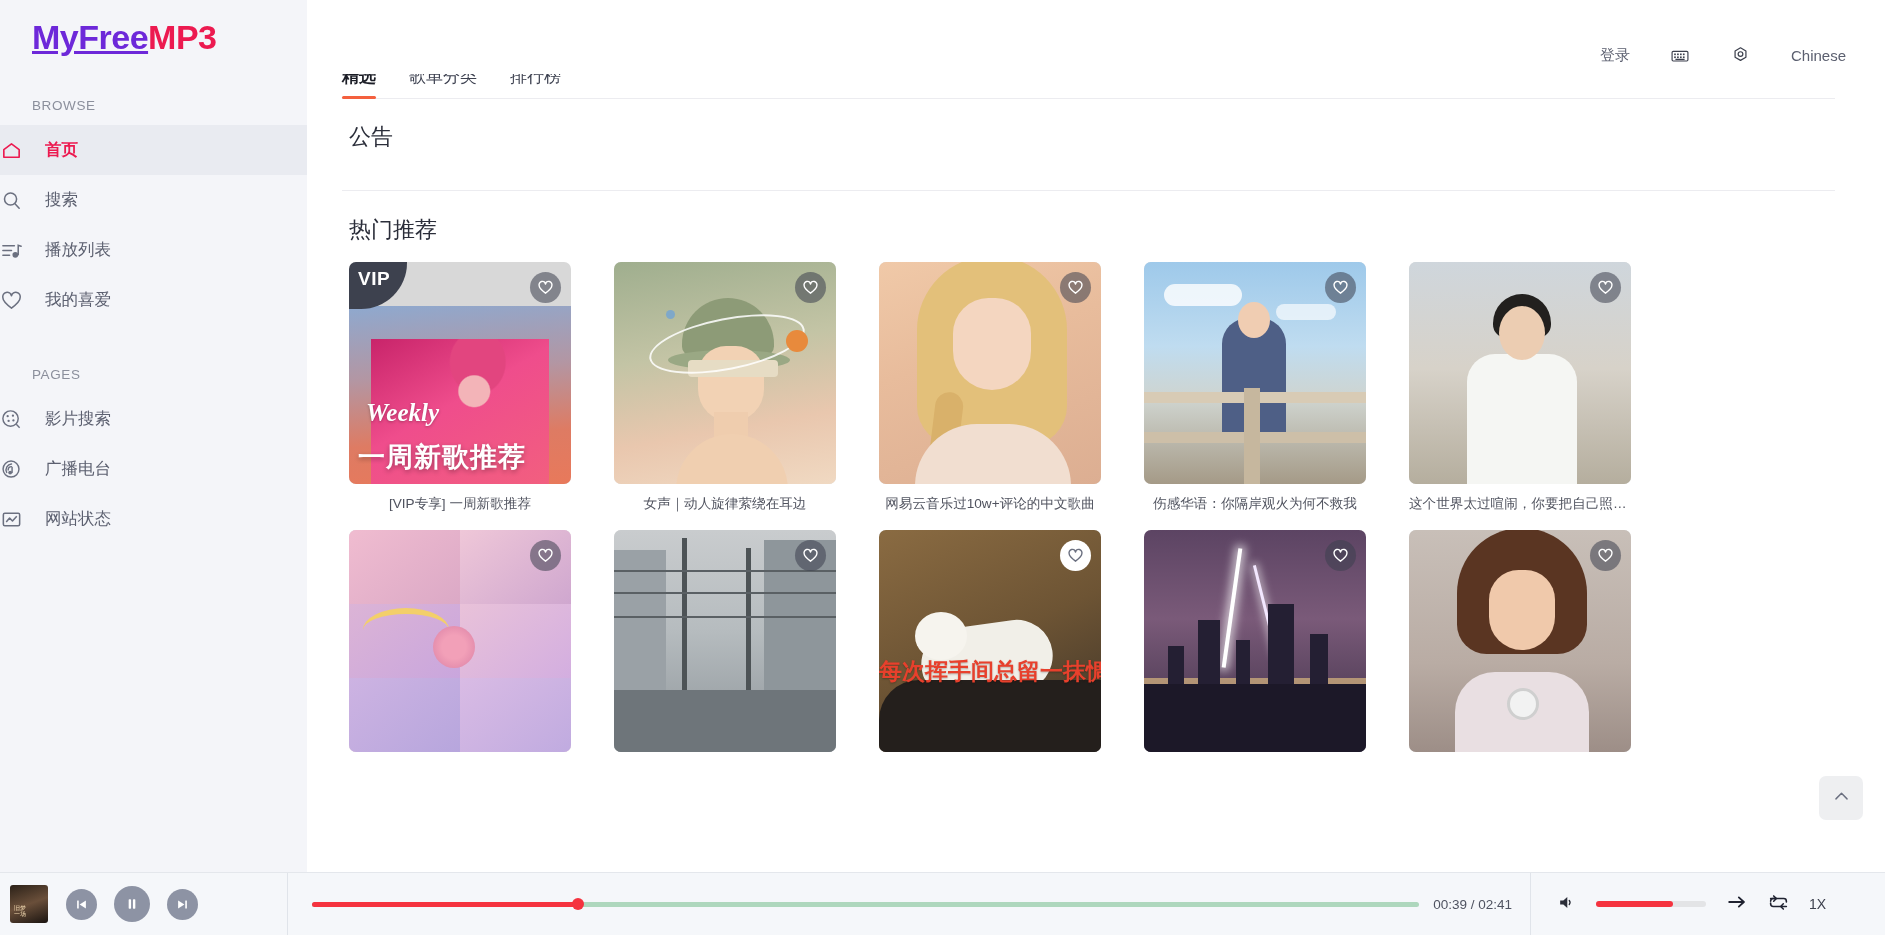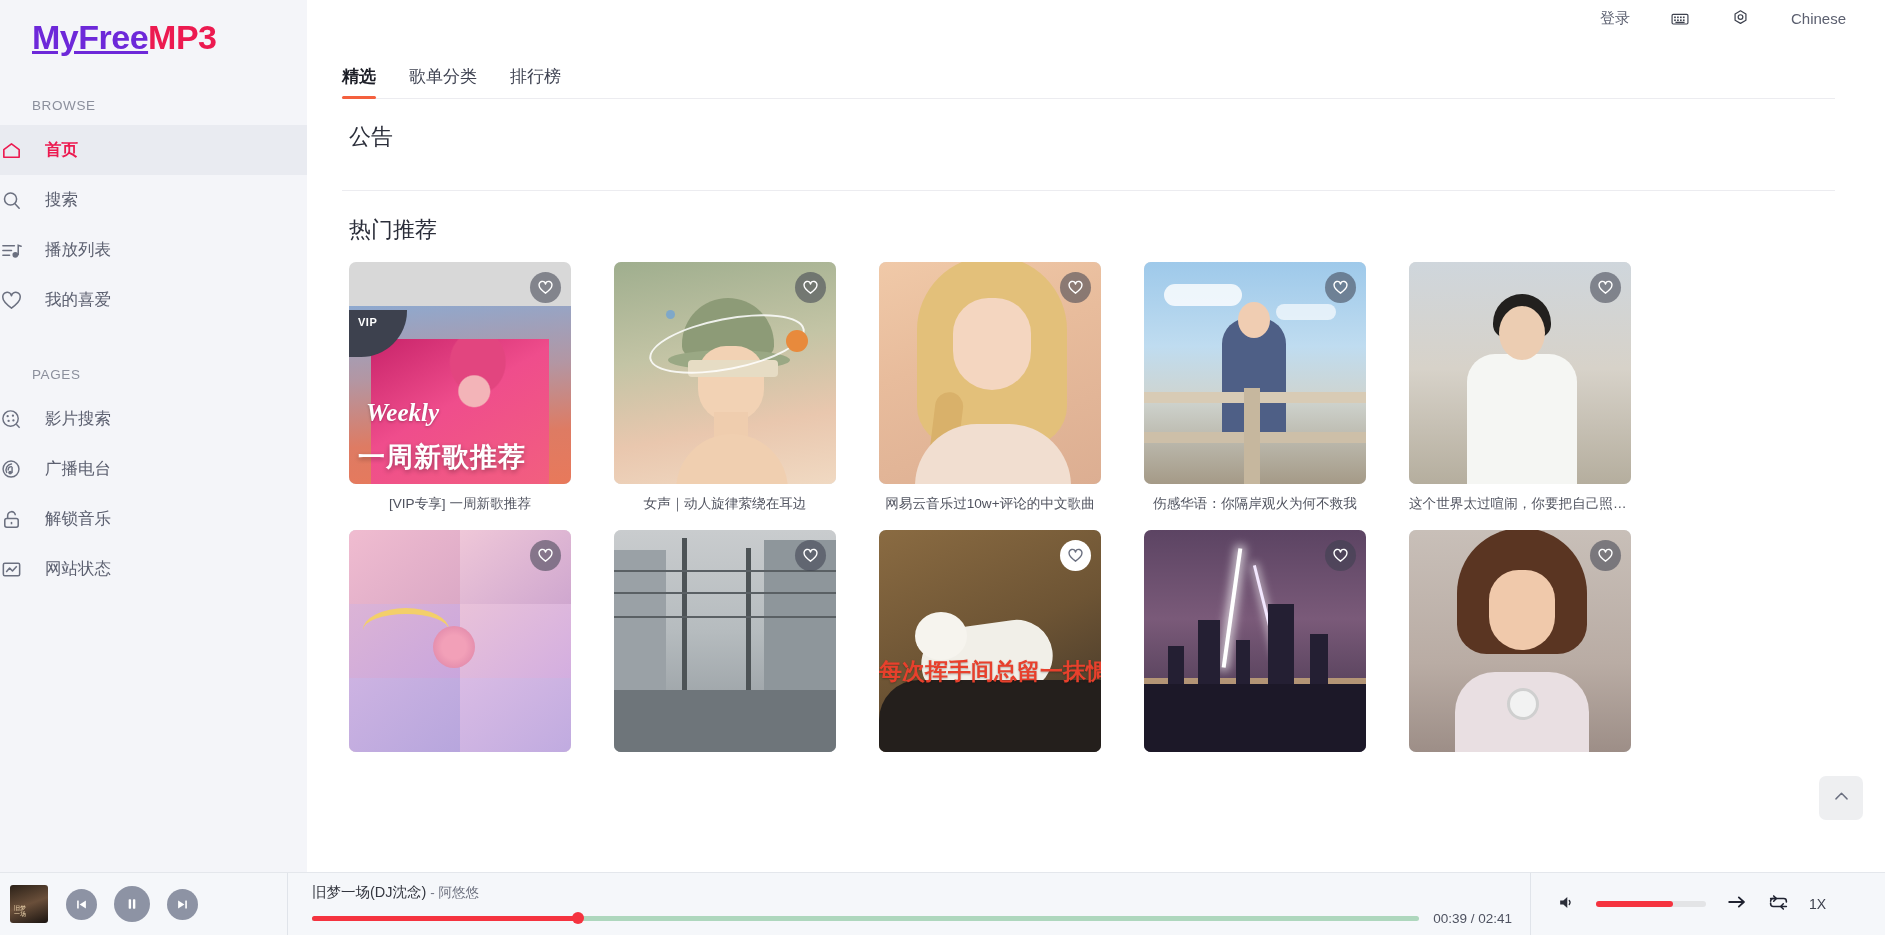--- a/index.html
+++ b/index.html
@@ -63,20 +63,21 @@
     overflow: hidden;
   }
   .topbar {
     height: 37px;
     display: flex; align-items: center; justify-content: flex-end;
     gap: 6px;
     padding-right: 22px;
     background: #ffffff;
     position: relative;
     z-index: 4;
+    margin-top: 37px;
   }
   .topbar .tb-item {
     display: flex; align-items: center; justify-content: center;
     color: #5c6070;
     font-size: 15px;
     height: 37px;
     padding: 0 17px;
     cursor: pointer;
     white-space: nowrap;
   }
@@ -146,26 +147,25 @@
     display: flex; align-items: center; justify-content: center;
     cursor: pointer;
     z-index: 3;
   }
   .heart-btn svg { display:block; }
   .vip-badge {
     position: absolute; top: 0; left: 0;
     width: 58px; height: 47px;
     background: #3d414e;
     border-bottom-right-radius: 46px;
-    color: #fff; font-size: 11px; font-weight: bold;
+    color: #fff; font-size: 19px; font-weight: bold;
     display: flex; align-items: flex-start; justify-content: flex-start;
     padding: 6px 0 0 9px;
     letter-spacing: 0.5px;
     z-index: 2;
-    margin-top: 48px;
   }
   .caption {
     font-size: 13.6px;
     color: #50535f;
     text-align: center;
     margin-top: 11px;
     white-space: nowrap;
     overflow: hidden;
     text-overflow: ellipsis;
   }
@@ -443,30 +443,20 @@
             <circle cx="11.5" cy="11.5" r="8.3"></circle>
             <path d="M8.5 12.5 A3.6 3.6 0 0 1 12 9"></path>
             <path d="M7 15 A6 6 0 0 1 12 6.3"></path>
             <circle cx="10.6" cy="15.2" r="2" fill="#6b7080" stroke="none"></circle>
             <path d="M12.6 15.2 L12.6 10"></path>
           </svg>
       </span>
       <span>广播电台</span>
     </div>
 
-    <div class="nav-item">
-      <span class="nico">
-        <svg viewBox="0 0 24 24" fill="none" stroke="#6b7080" stroke-width="1.6" stroke-linejoin="round">
-            <rect x="5" y="11" width="14" height="9" rx="2"></rect>
-            <path d="M8 11 V8 A4 4 0 0 1 16 7.6"></path>
-            <line x1="12" y1="14.5" x2="12" y2="17"></line>
-          </svg>
-      </span>
-      <span>解锁音乐</span>
-    </div>
 
     <div class="nav-item">
       <span class="nico">
         <svg viewBox="0 0 24 24" fill="none" stroke="#6b7080" stroke-width="1.6" stroke-linejoin="round">
             <rect x="3.5" y="5.5" width="17" height="13" rx="1.5"></rect>
             <path d="M6.5 14.5 L10 10.5 L13 13.5 L17.5 8.5"></path>
           </svg>
       </span>
       <span>网站状态</span>
     </div>
@@ -742,23 +732,20 @@
             <svg width="15" height="15" viewBox="0 0 24 24" fill="#ffffff">
                 <polygon points="5,5.5 5,18.5 15,12"></polygon>
                 <rect x="16.4" y="5.5" width="2.6" height="13" rx="0.6"></rect>
               </svg>
           </span>
         </div>
       </div>
     </div>
 
     <div class="p-mid">
-      <div class="p-title">
-        <span>旧梦一场(DJ沈念)</span><span class="artist"> - </span><span class="artist">阿悠悠</span>
-      </div>
       <div class="p-seekrow">
         <div class="p-seek">
           <div class="fill" style="width: 24%;"></div>
           <div class="knob" style="left: 24%;"></div>
         </div>
         <div class="p-time">00:39 / 02:41</div>
       </div>
     </div>
 
     <div class="p-right">

